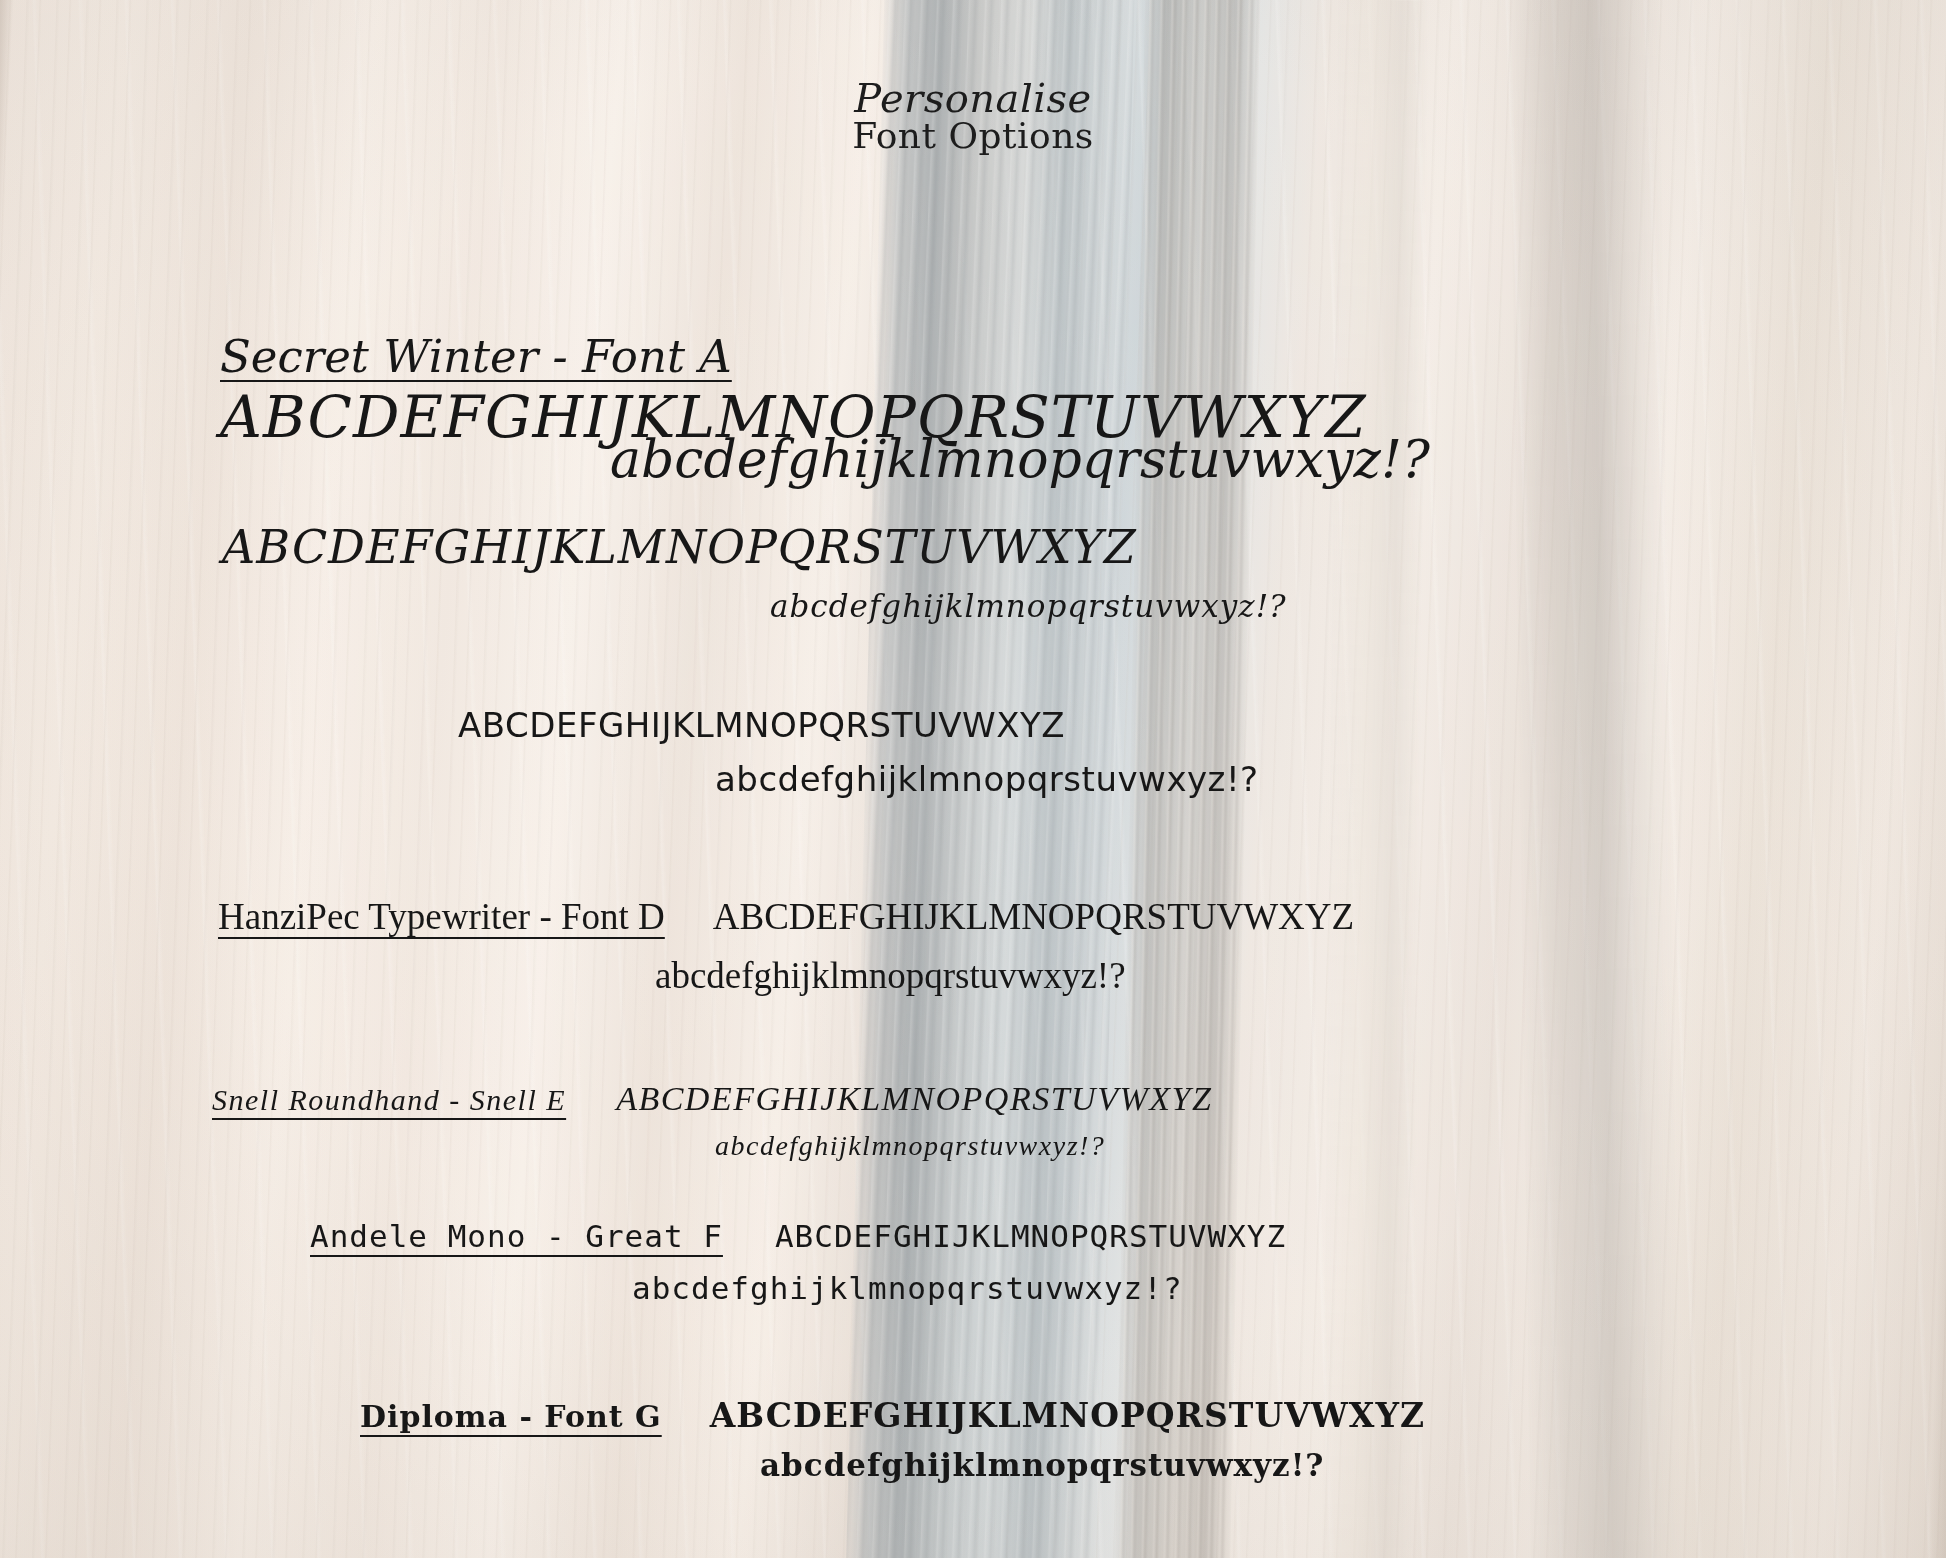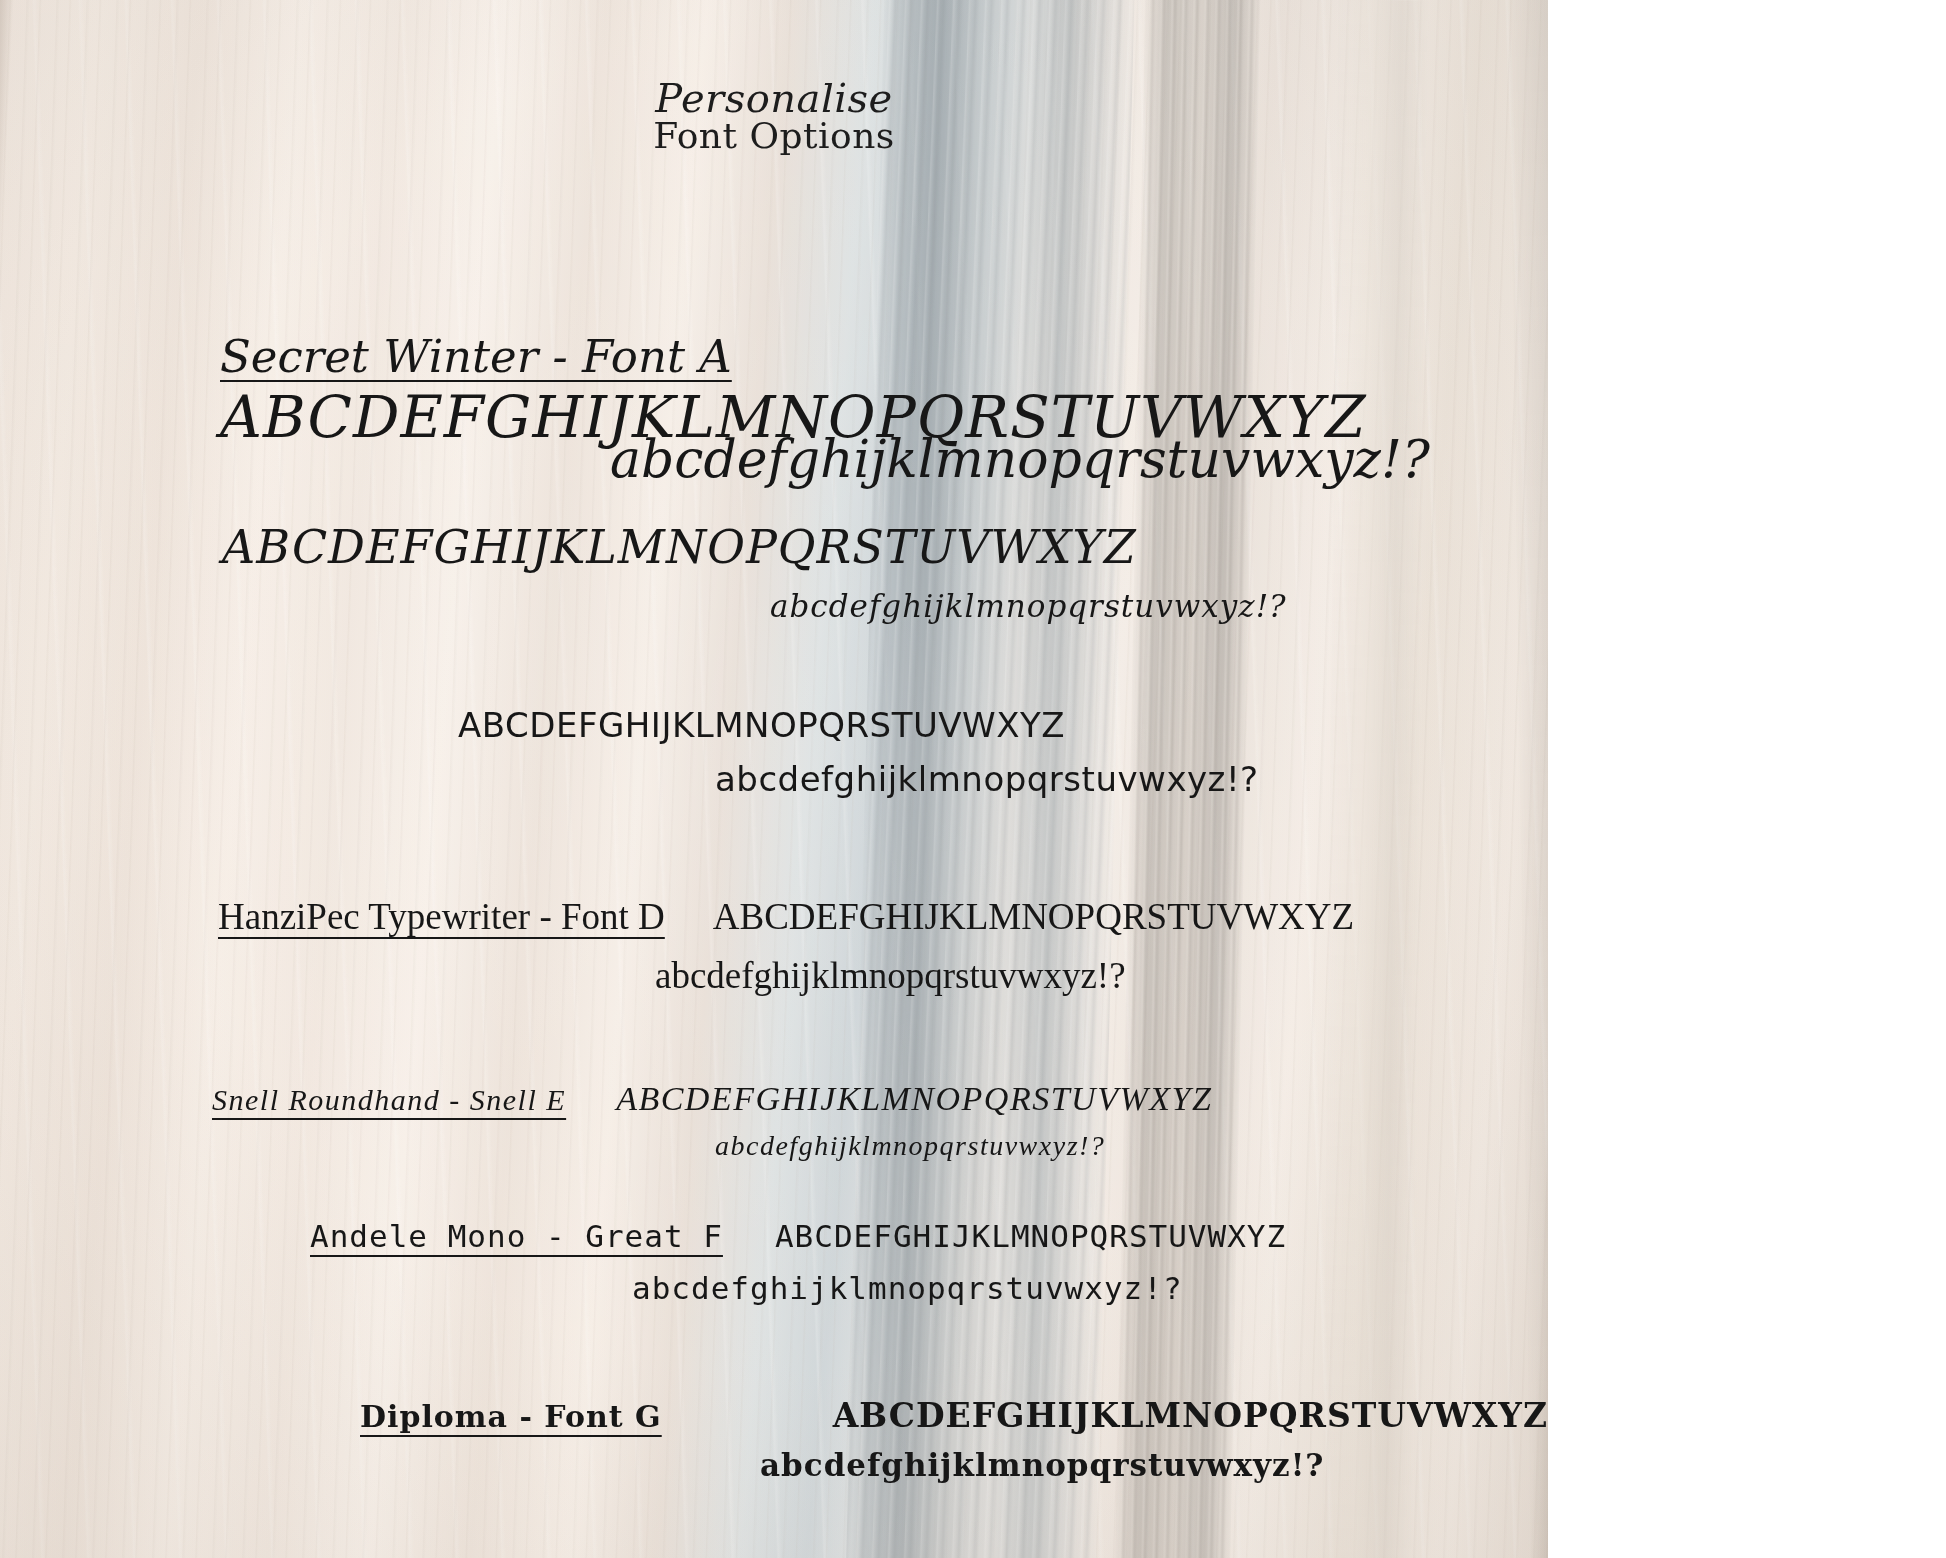--- a/index.html
+++ b/index.html
@@ -10,21 +10,21 @@
   body {
     width: 1946px;
     height: 1558px;
     overflow: hidden;
     font-family: "Liberation Serif", serif;
   }
 
   
   .page {
     position: relative;
-    width: 1548px;
+    width: 1946px;
     height: 1558px;
     overflow: hidden;
     background-color: #fdba74;
   }
 
   .wood-base {
     position: absolute;
     inset: 0;
     background:
       linear-gradient(95deg,
@@ -361,21 +361,21 @@
 
     <div class="font-row f-f" style="top:1218px;">
       <div class="row-line1" style="padding-left:310px;">
         <span class="row-name" style="font-size:31px;">Andele Mono - Great F</span>
         <span class="row-upper" style="font-size:31px; margin-left:52px;">ABCDEFGHIJKLMNOPQRSTUVWXYZ</span>
       </div>
       <div class="row-line2" style="font-size:31px; padding-left:632px; margin-top:16px;">abcdefghijklmnopqrstuvwxyz!?</div>
     </div>
 
     <div class="font-row f-g" style="top:1396px;">
-      <div class="row-line1" style="padding-left:360px;justify-content:space-between;">
+      <div class="row-line1" style="padding-left:360px;">
         <span class="row-name" style="font-size:30px;">Diploma - Font G</span>
         <span class="row-upper" style="font-size:33px; margin-left:48px;">ABCDEFGHIJKLMNOPQRSTUVWXYZ</span>
       </div>
       <div class="row-line2" style="font-size:31px; padding-left:760px; margin-top:12px;">abcdefghijklmnopqrstuvwxyz!?</div>
     </div>
 
   </div>
 </div>
 
 </body></html>

